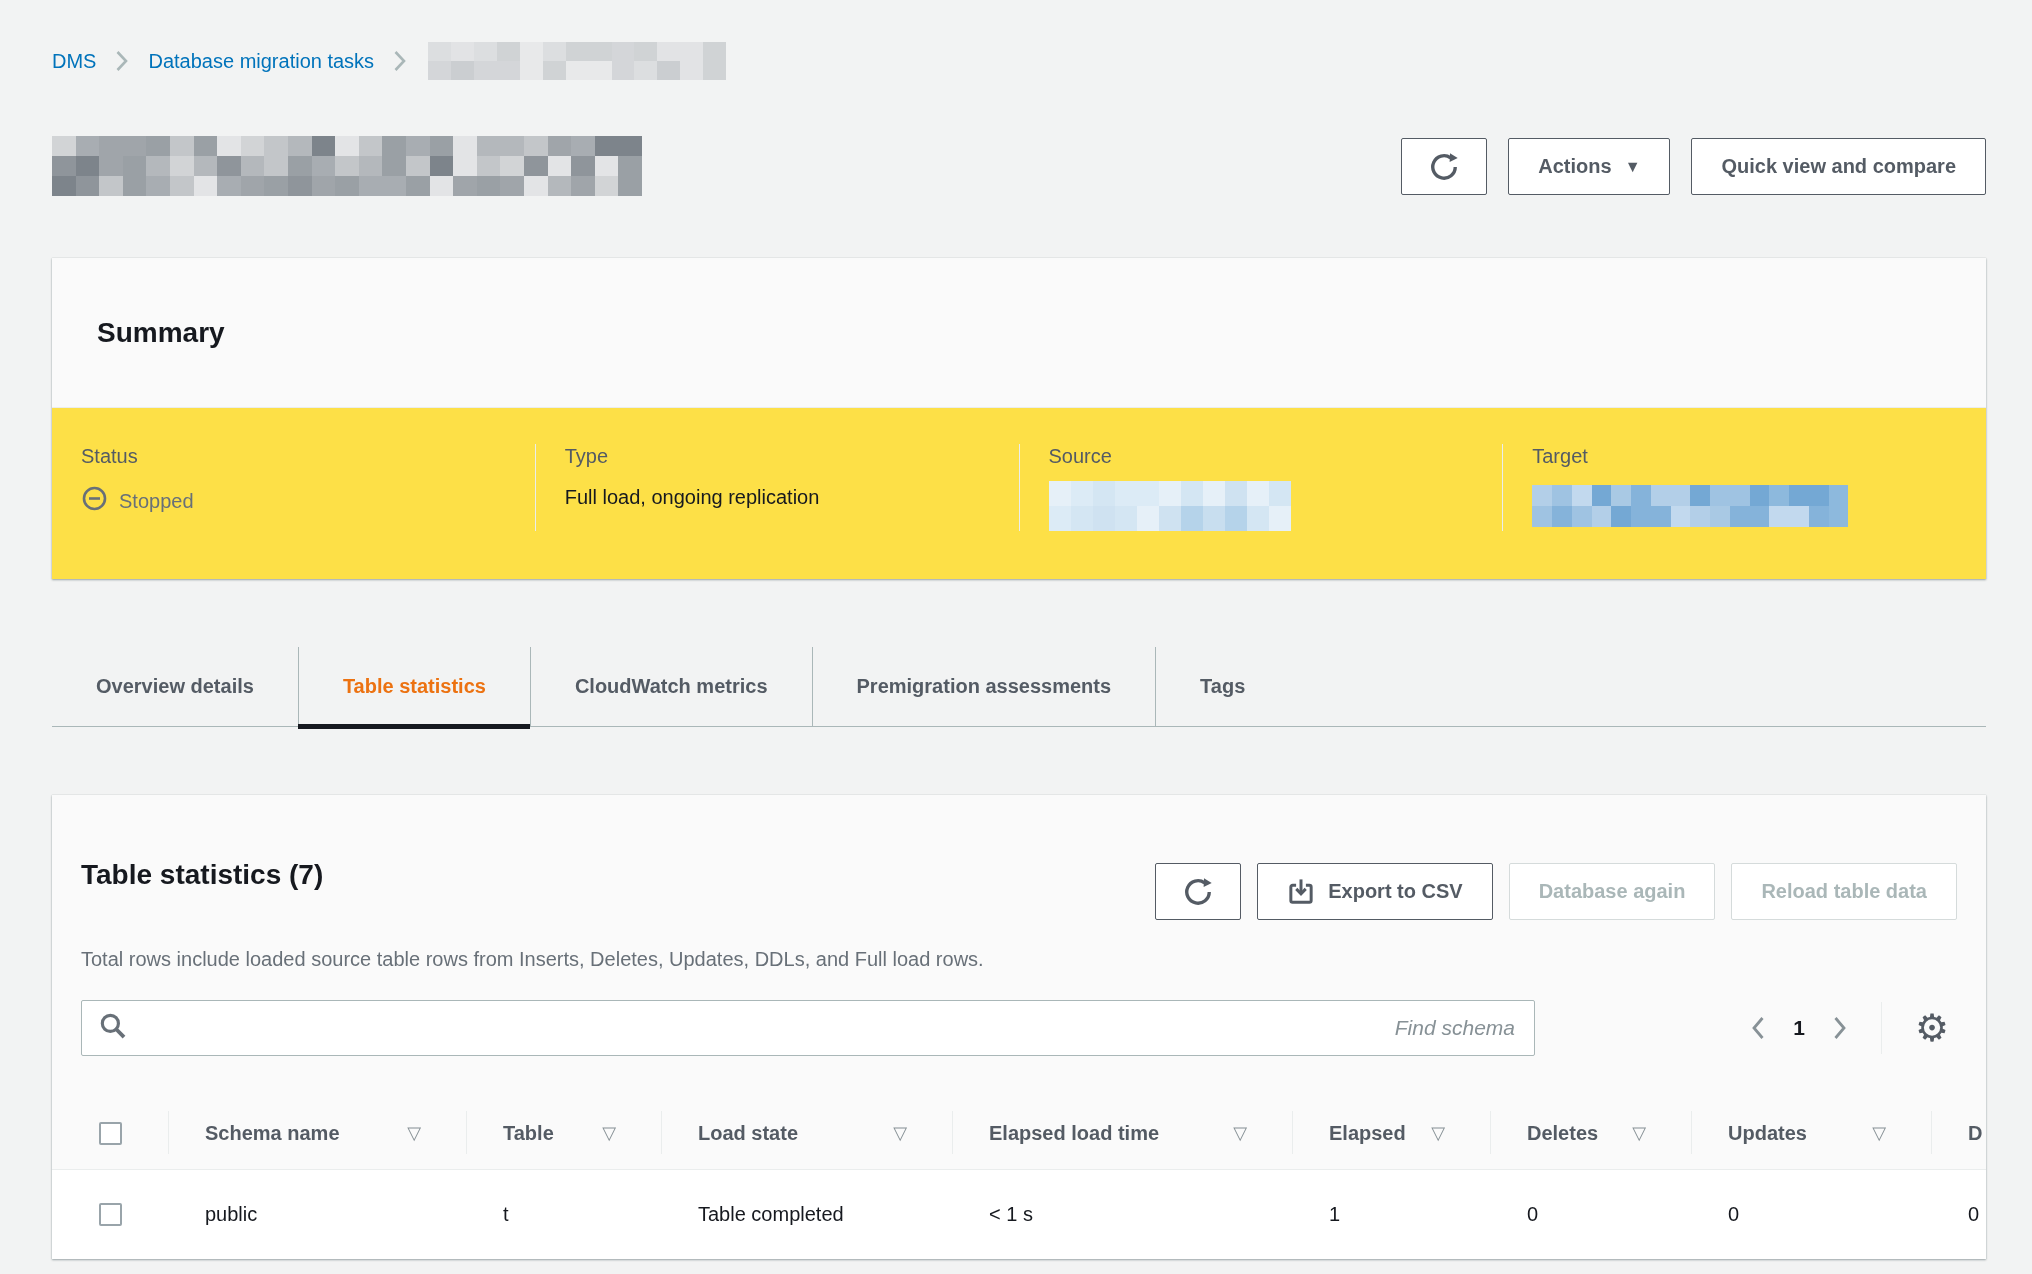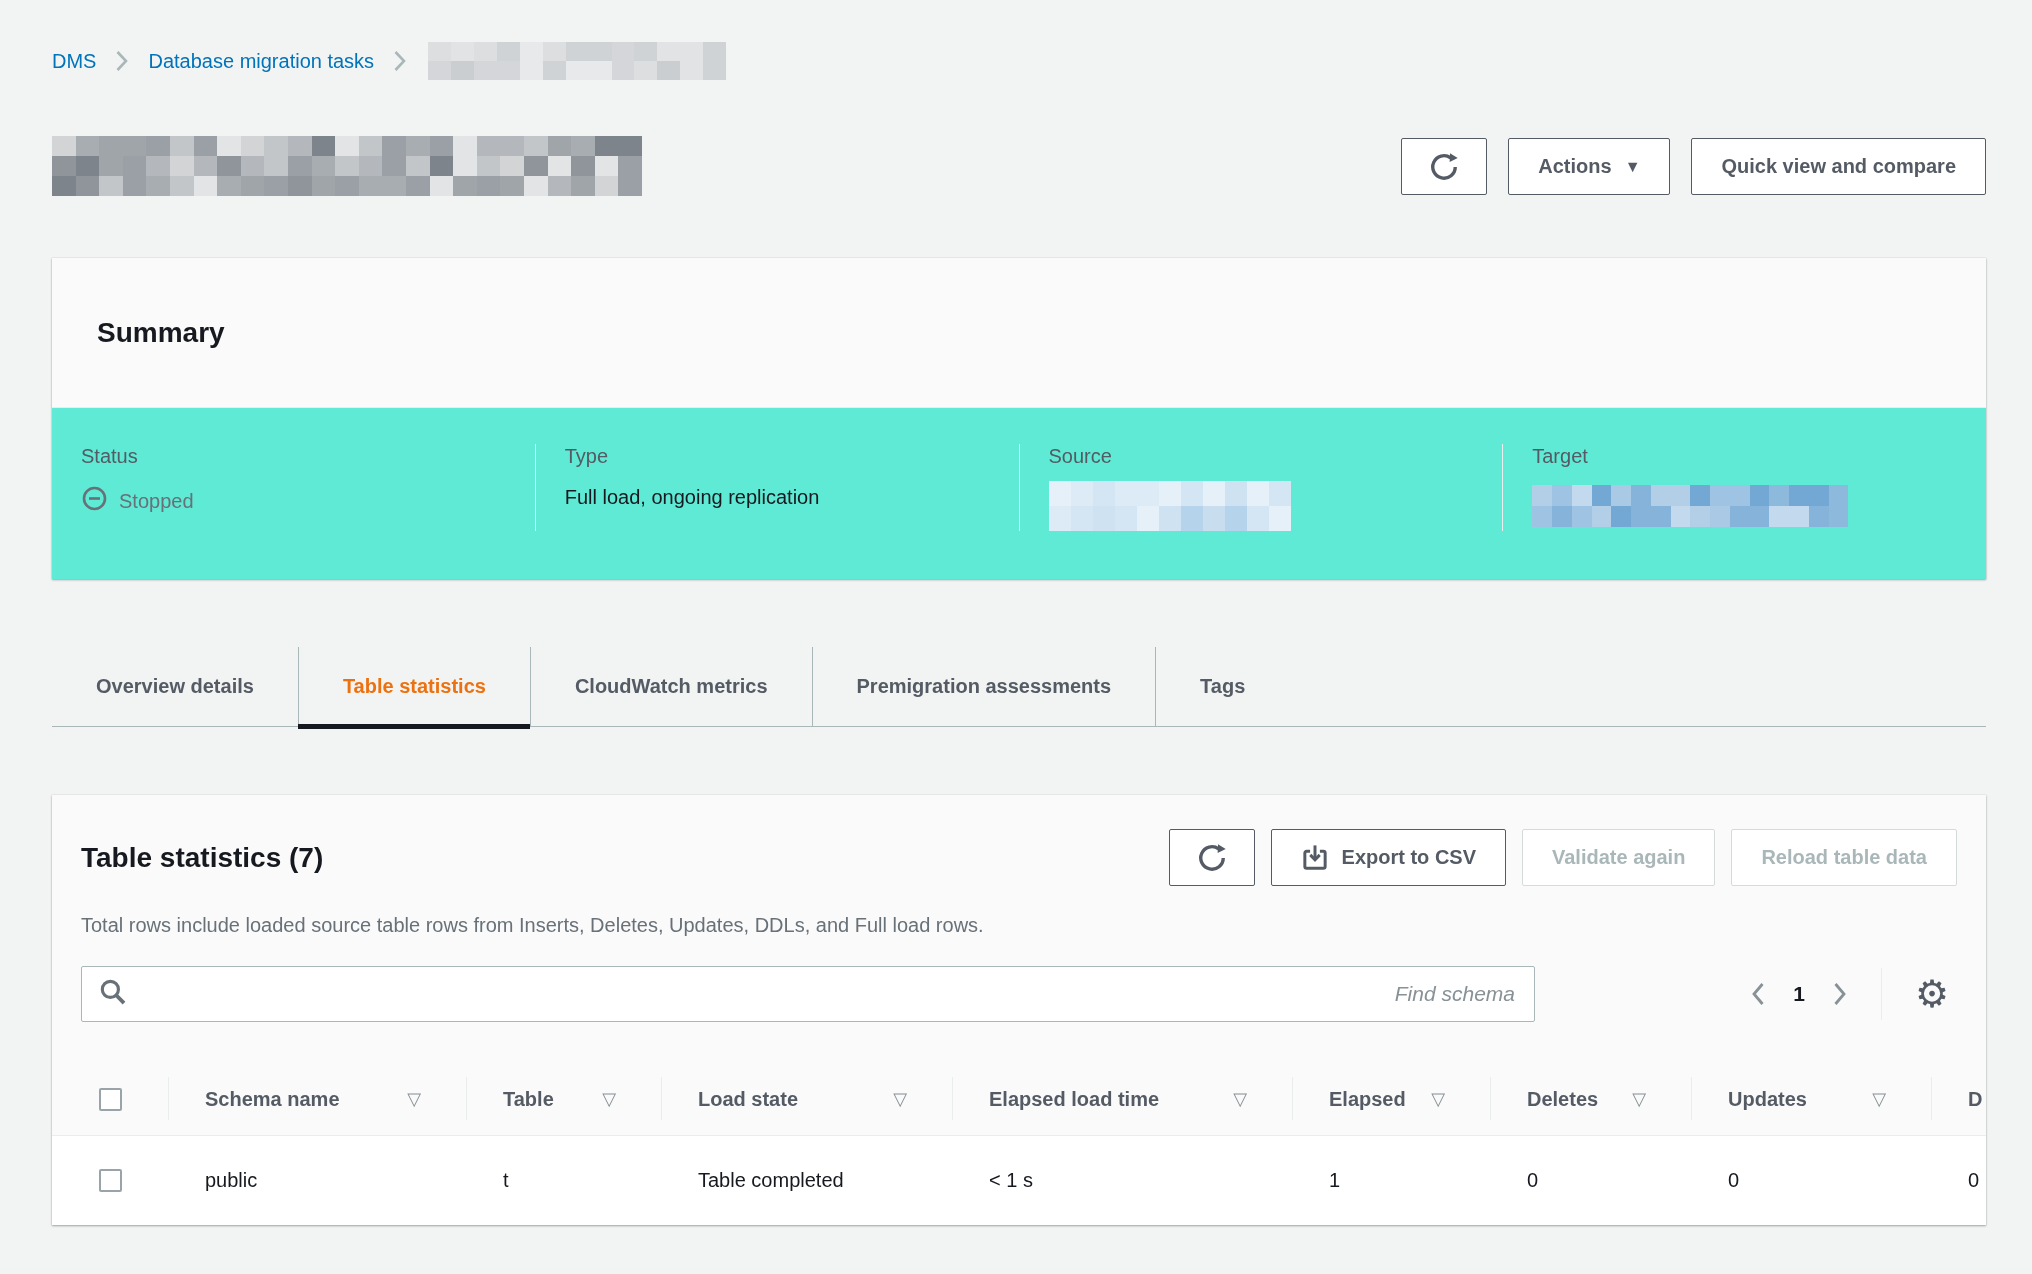--- a/index.html
+++ b/index.html
@@ -36,21 +36,21 @@
   .btn.disabled { border-color:#d5dbdb; color:#aab7b8; cursor:default; }
   .btn svg { display:block; }
 
   
   .card { background:#fff; box-shadow:0 1px 2px 0 rgba(0,28,36,.35), 0 0 1px 0 rgba(0,28,36,.2); }
 
   
   .summary-card { margin-bottom:68px; }
   .card-header { background:#fafafa; padding:42px 29px; border-bottom:1px solid #eaeded; }
   .card-header h2 { margin:16px; font-size:28px; line-height:33px; font-weight:bold; color:#16191f; }
-  .summary-body { display:flex; padding:36px 0 48px; background:#5eead4; }
+  .summary-body { display:flex; padding:36px 0 48px; background:#fde047; }
   .summary-col { flex:1; padding:0 29px; }
   .summary-col + .summary-col { border-left:1px solid #eaeded; }
   .field-label { color:#545b64; font-size:20px; line-height:24px; margin-bottom:17px; }
   .field-value { font-size:20px; line-height:24px; color:#16191f; }
   .status-line { display:flex; align-items:center; gap:11px; color:#687078; }
   .source-blur { width:242px; height:50px; margin-top:-4px; }
   .target-blur { width:316px; height:42px; }
 
   
   .tabs { display:flex; border-bottom:1px solid #aab7b8; margin-bottom:68px; }
@@ -58,21 +58,21 @@
          font-size:20px; font-weight:bold; color:#545b64; cursor:pointer; white-space:nowrap; }
   .tab + .tab { border-left:1px solid #aab7b8; }
   .tab.active { color:#ec7211; }
   .tab.active::after { content:""; position:absolute; left:-1px; right:0; bottom:-3px; height:5px; background:#16191f; }
 
   
   .stats-card { overflow:hidden; }
   .stats-header { background:#fafafa; padding:34px 29px 6px; }
   .stats-title-row { display:flex; justify-content:space-between; align-items:center; }
   .stats-title-row h2 { margin:0; font-size:28px; line-height:33px; font-weight:bold; }
-  .stats-buttons { display:flex; gap:16px; }
+  .stats-buttons { display:flex; gap:16px;margin-top:34px; }
   .stats-desc { margin-top:26px; font-size:20px; line-height:26px; color:#687078; }
 
   .search-row { background:#fafafa; display:flex; align-items:center; justify-content:space-between; padding:22px 29px 42px; }
   .search-box { width:1454px; height:56px; background:#fff; border:1px solid #aab7b8; border-radius:2px;
                 display:flex; align-items:center; padding:0 17px; gap:13px; }
   .search-box input { border:none; outline:none; flex:1; font-size:21px; font-family:inherit; color:#16191f; background:transparent;text-align:right; }
   .search-box input::placeholder { color:#879196; font-style:italic; }
   .pagination { display:flex; align-items:center; gap:27px; margin-right:8px; }
   .page-arrow { background:none; border:none; padding:0; cursor:pointer; display:flex; }
   .page-num { font-size:21px; font-weight:bold; color:#16191f; }
@@ -359,21 +359,21 @@
             <span>
               <svg width="28" height="28" viewBox="0 0 16 16">
                 <path d="M5.2 4.2 H3.2 a1 1 0 0 0 -1 1 v7.6 a1 1 0 0 0 1 1 h9.6 a1 1 0 0 0 1 -1 V5.2 a1 1 0 0 0 -1 -1 h-2" fill="none" stroke="#545b64" stroke-width="1.7"></path>
                 <path d="M8 0.8 v8" fill="none" stroke="#545b64" stroke-width="1.7"></path>
                 <path d="M5.3 6.2 L8 9 L10.7 6.2" fill="none" stroke="#545b64" stroke-width="1.7"></path>
               </svg>
             </span>
             <span>Export to CSV</span>
           </button>
           <button class="btn disabled">
-            <span>Validate again</span>
+            <span>Database again</span>
           </button>
           <button class="btn disabled">
             <span>Reload table data</span>
           </button>
         </div>
       </div>
       <div class="stats-desc">Total rows include loaded source table rows from Inserts, Deletes, Updates, DDLs, and Full load rows.</div>
     </div>
 
     <div class="search-row">

